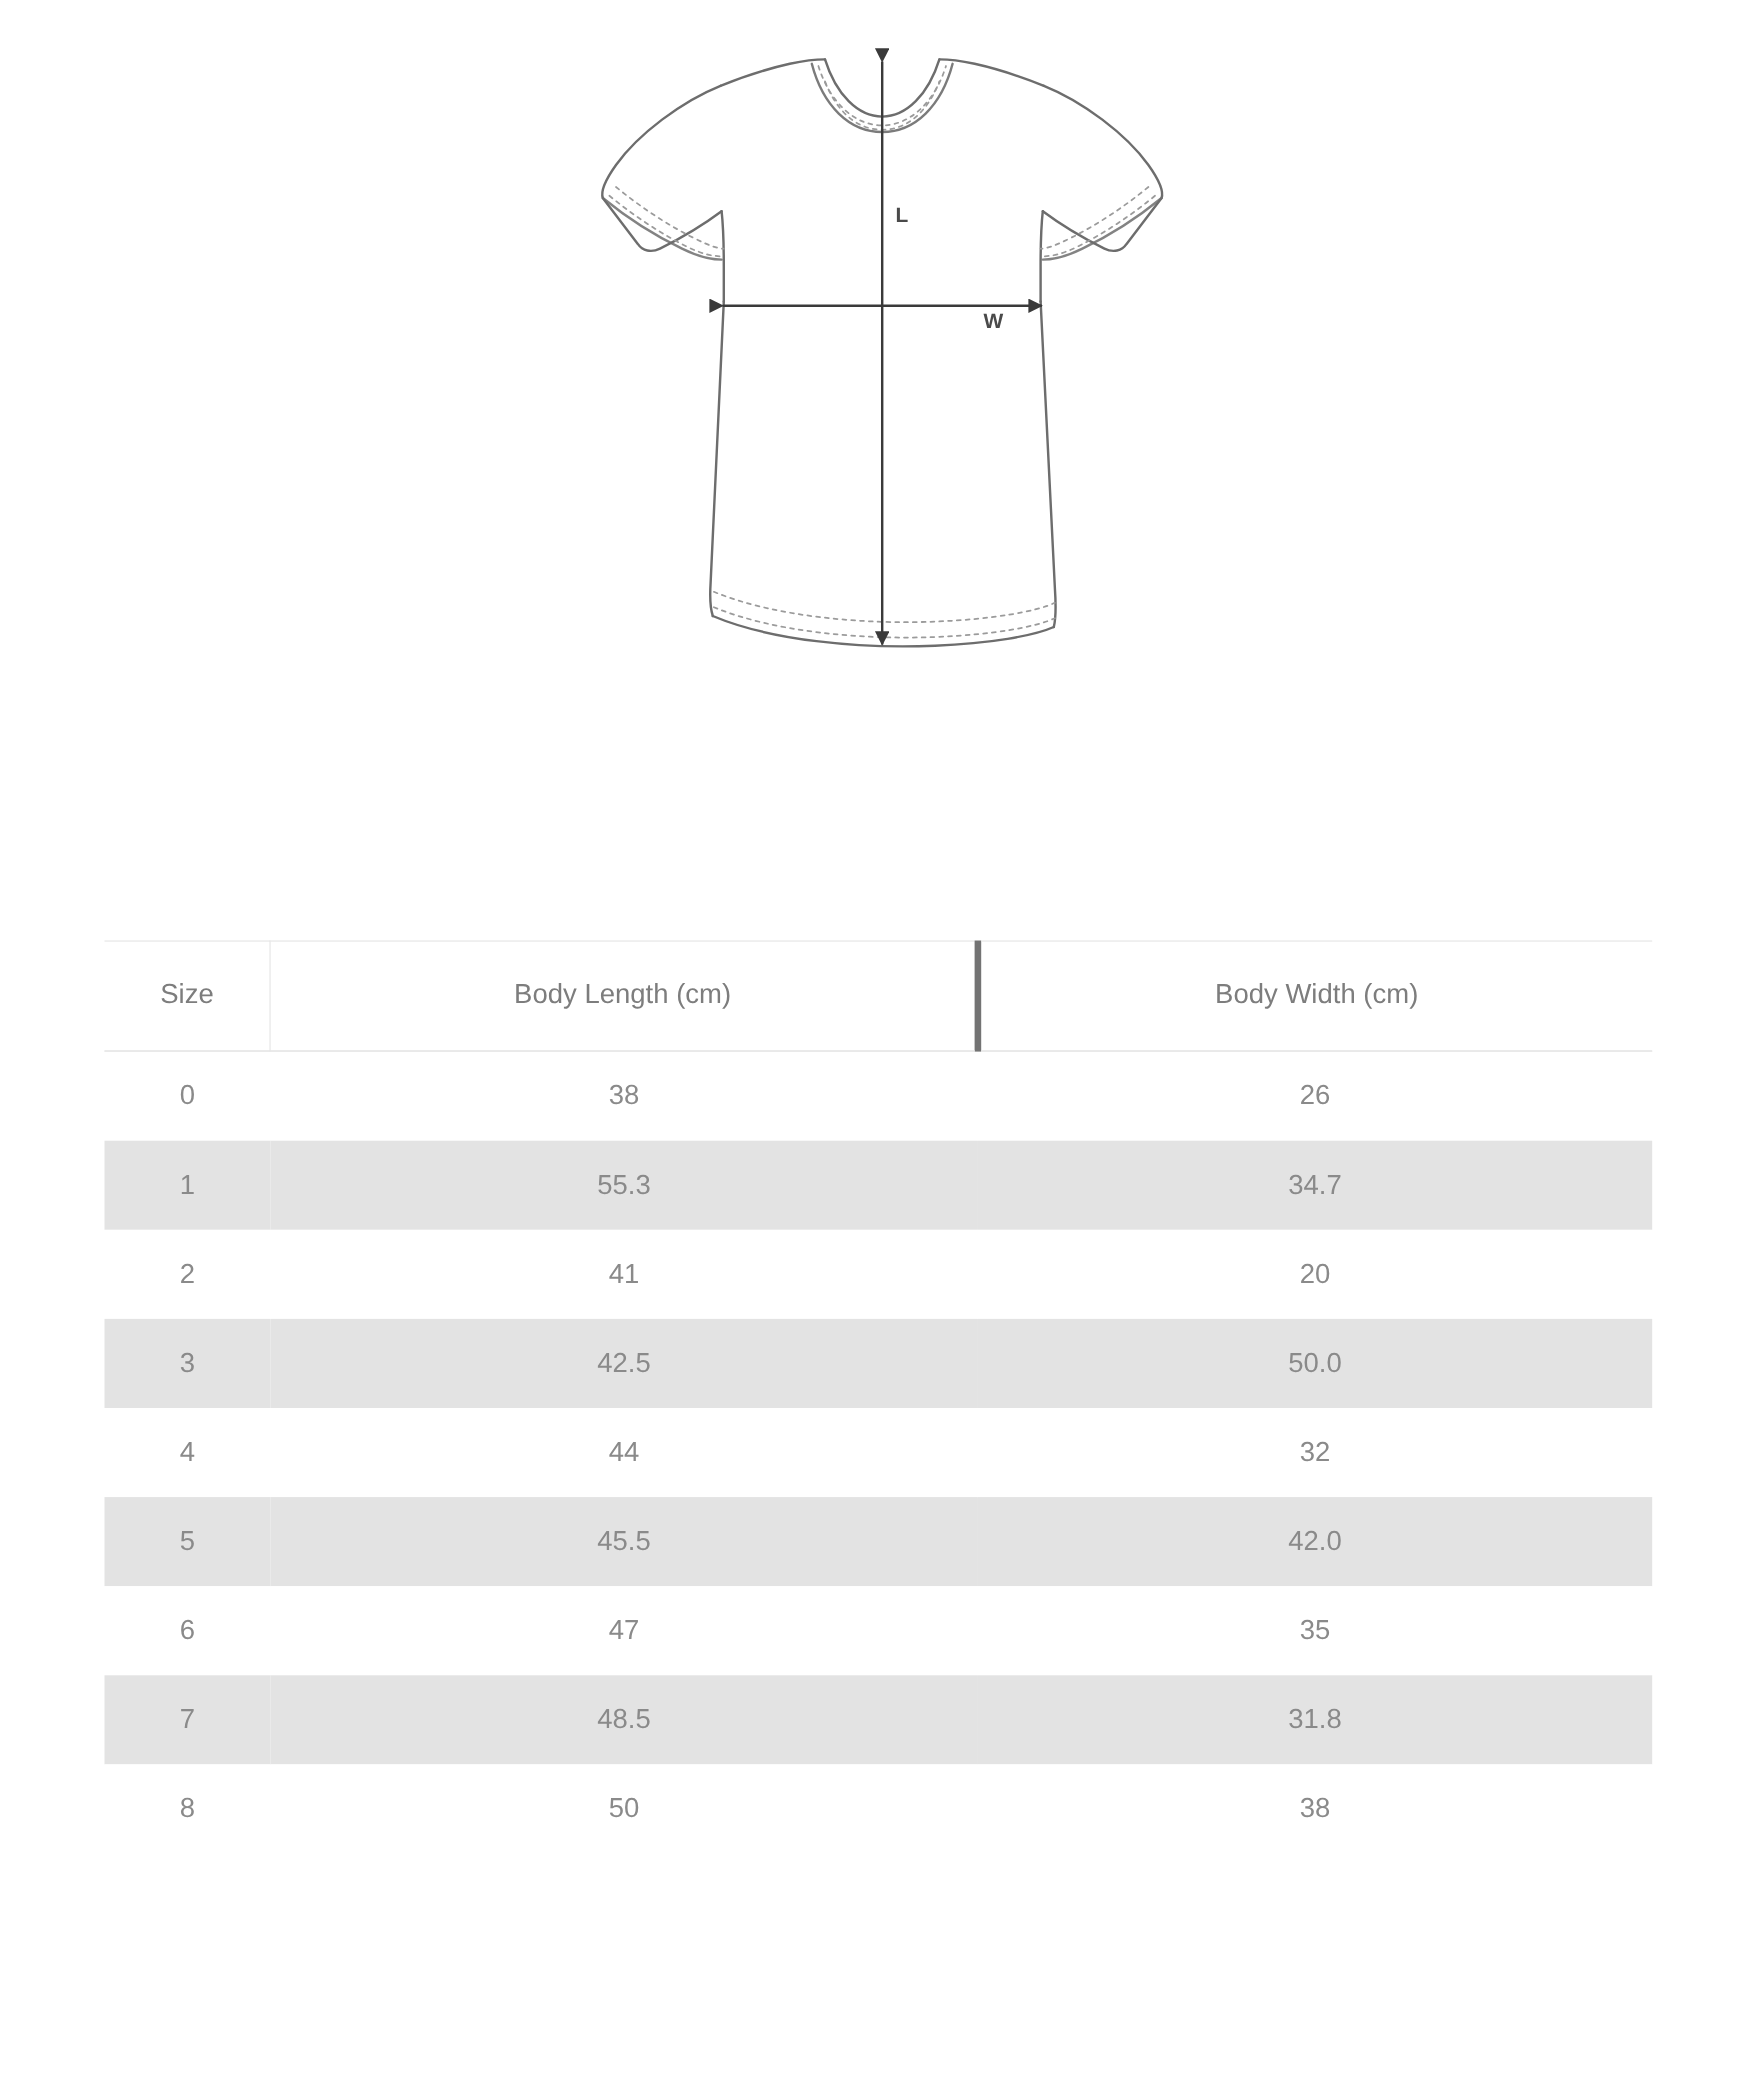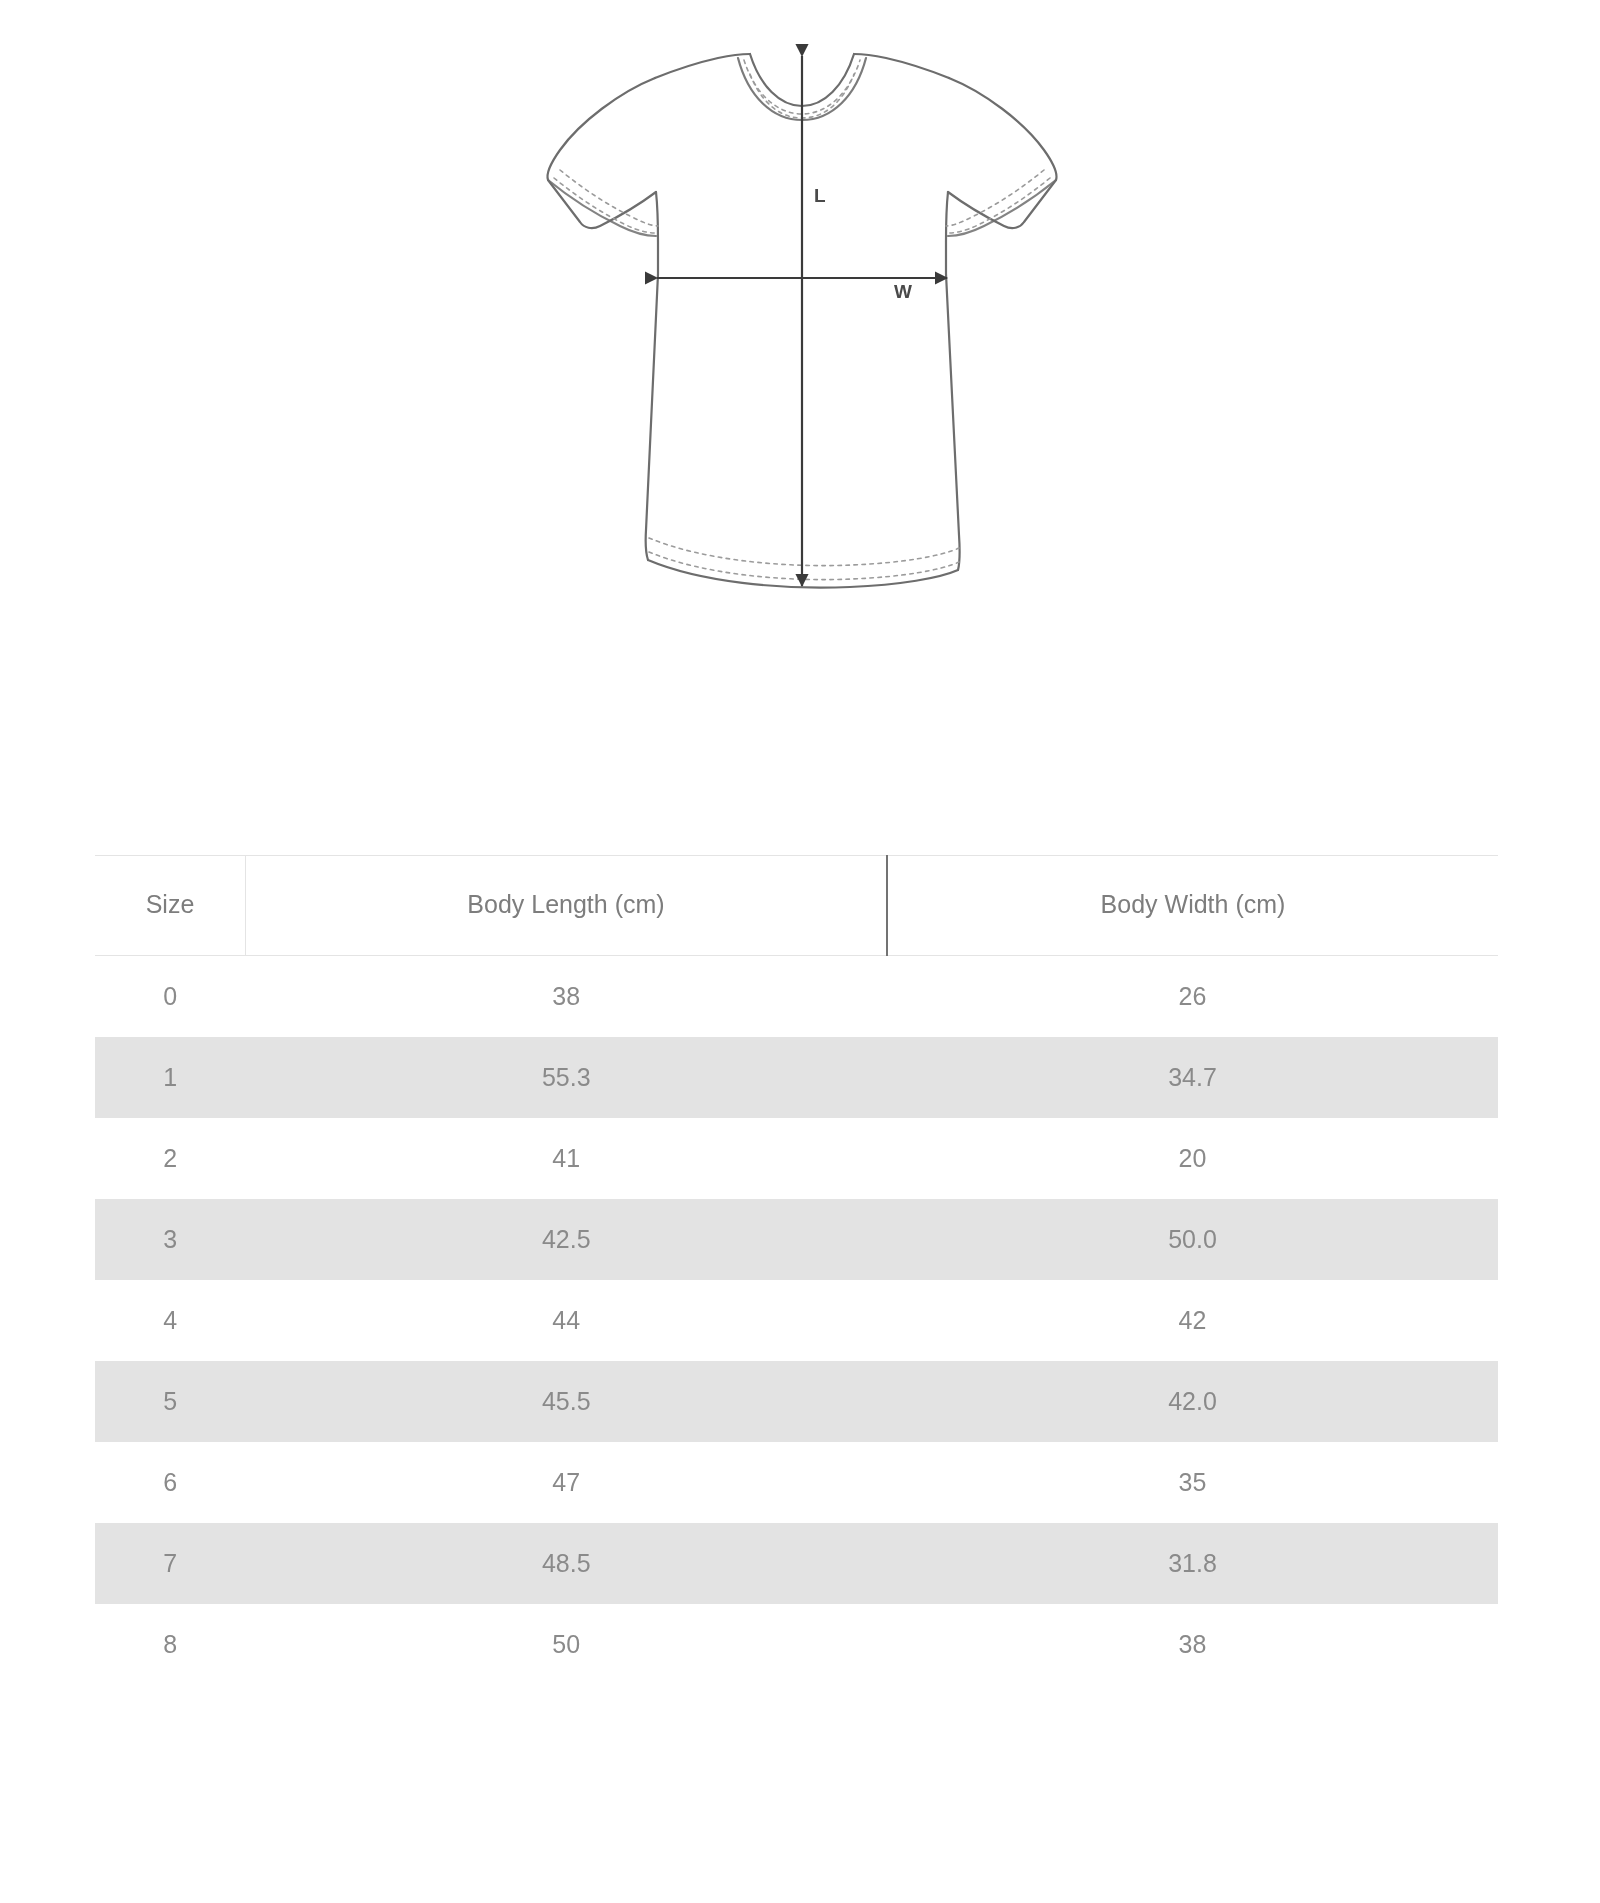--- a/index.html
+++ b/index.html
@@ -60,21 +60,21 @@
     border-top: 1px solid #e4e4e4;
     border-bottom: 1px solid #e4e4e4;
     background: #ffffff;
   }
   table.size-table thead th.col-size {
     width: 150px;
     border-right: 1px solid #e4e4e4;
   }
   table.size-table thead th.col-len {
     width: 640px;
-    border-right: 2px solid #737373;
+    border-right: 6px solid #737373;
   }
   table.size-table thead th.col-wid {
     width: 610px;
   }
   table.size-table tbody td {
     font-size: 25px;
     color: #8a8a8a;
     text-align: center;
     padding: 26px 0 26px 0;
     background: #ffffff;
@@ -191,21 +191,21 @@
           <td class="cell-wid">20</td>
         </tr>
         <tr class="alt">
           <td class="cell-size">3</td>
           <td class="cell-len">42.5</td>
           <td class="cell-wid">50.0</td>
         </tr>
         <tr>
           <td class="cell-size">4</td>
           <td class="cell-len">44</td>
-          <td class="cell-wid">42</td>
+          <td class="cell-wid">32</td>
         </tr>
         <tr class="alt">
           <td class="cell-size">5</td>
           <td class="cell-len">45.5</td>
           <td class="cell-wid">42.0</td>
         </tr>
         <tr>
           <td class="cell-size">6</td>
           <td class="cell-len">47</td>
           <td class="cell-wid">35</td>

